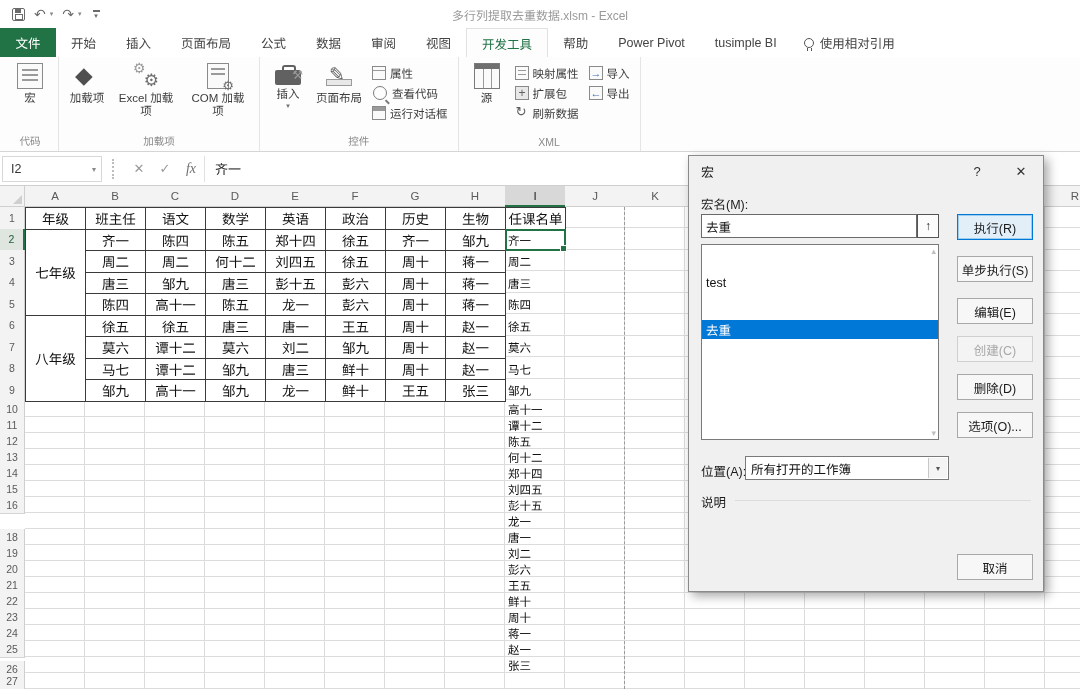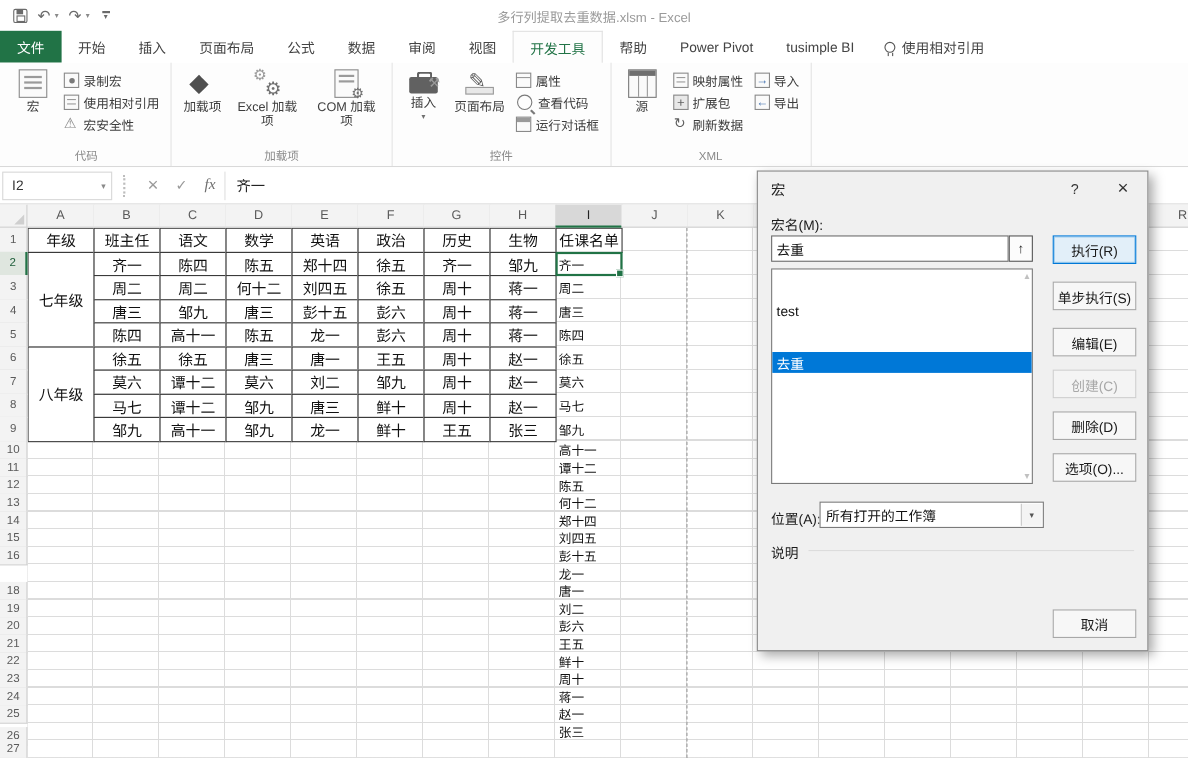--- a/index.html
+++ b/index.html
@@ -167,34 +167,20 @@
     <span>使用相对引用</span>
   </div>
 </div>
 
 <div class="ribbon" id="ribbon">
     <div class="rgroup">
       <div class="content">
         <div class="bigbtn">
           <span class="ic macro-list-icon"></span>
           <span class="lbl">宏</span>
-        </div>
-        <div class="smallstack">
-          <div class="smallbtn">
-            <span class="ic sm record-macro-icon"></span>
-            <span>录制宏</span>
-          </div>
-          <div class="smallbtn">
-            <span class="ic sm boxline"></span>
-            <span>使用相对引用</span>
-          </div>
-          <div class="smallbtn">
-            <span class="ic sm macro-security-icon"></span>
-            <span>宏安全性</span>
-          </div>
         </div>
       </div>
       <div class="glabel">代码</div>
     </div>
     <div class="rgroup">
       <div class="content">
         <div class="bigbtn">
           <span class="ic addins-icon"></span>
           <span class="lbl">加载项</span>
         </div>

